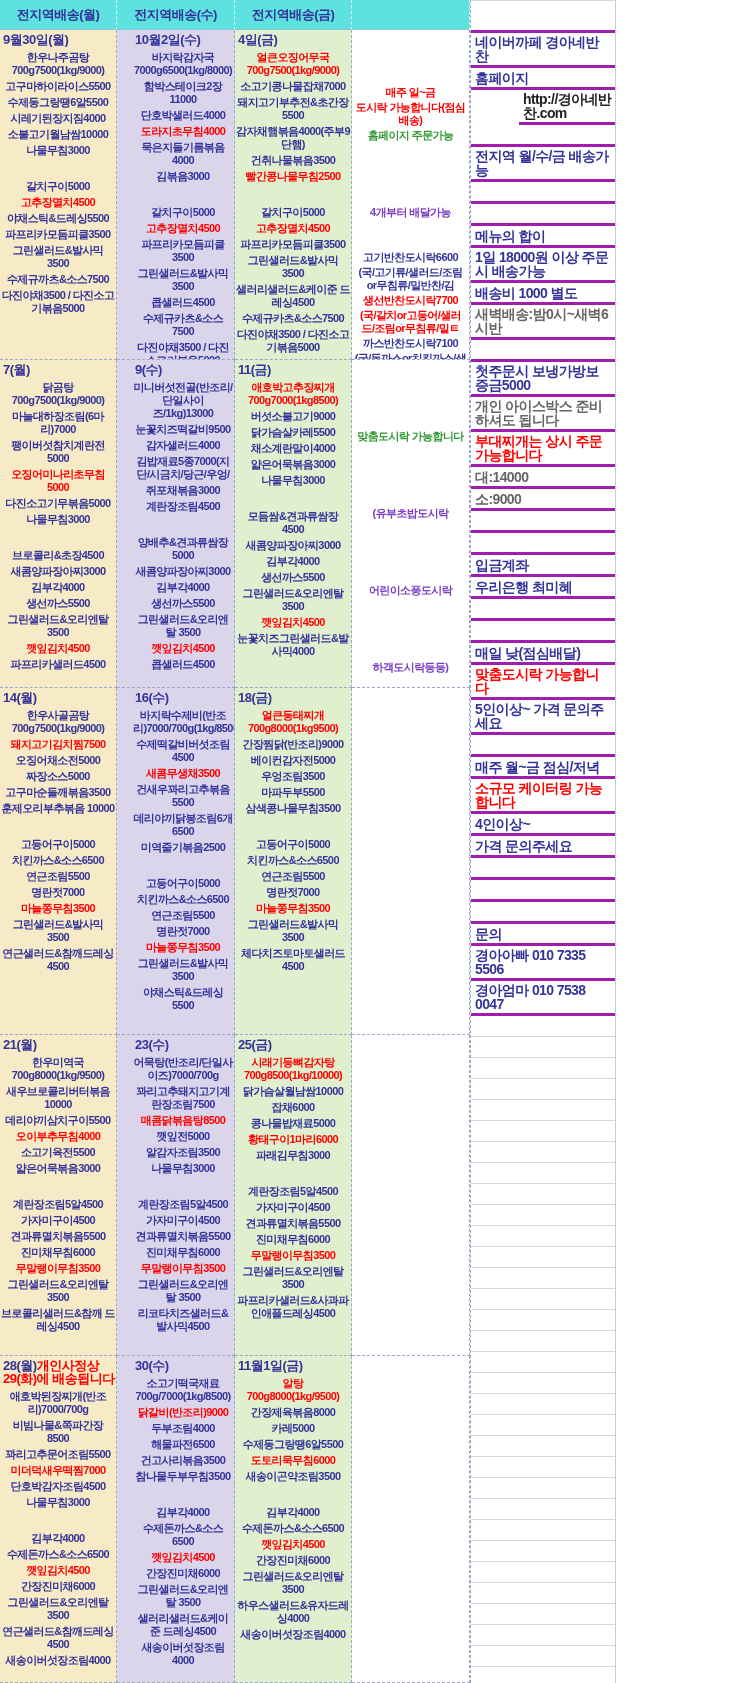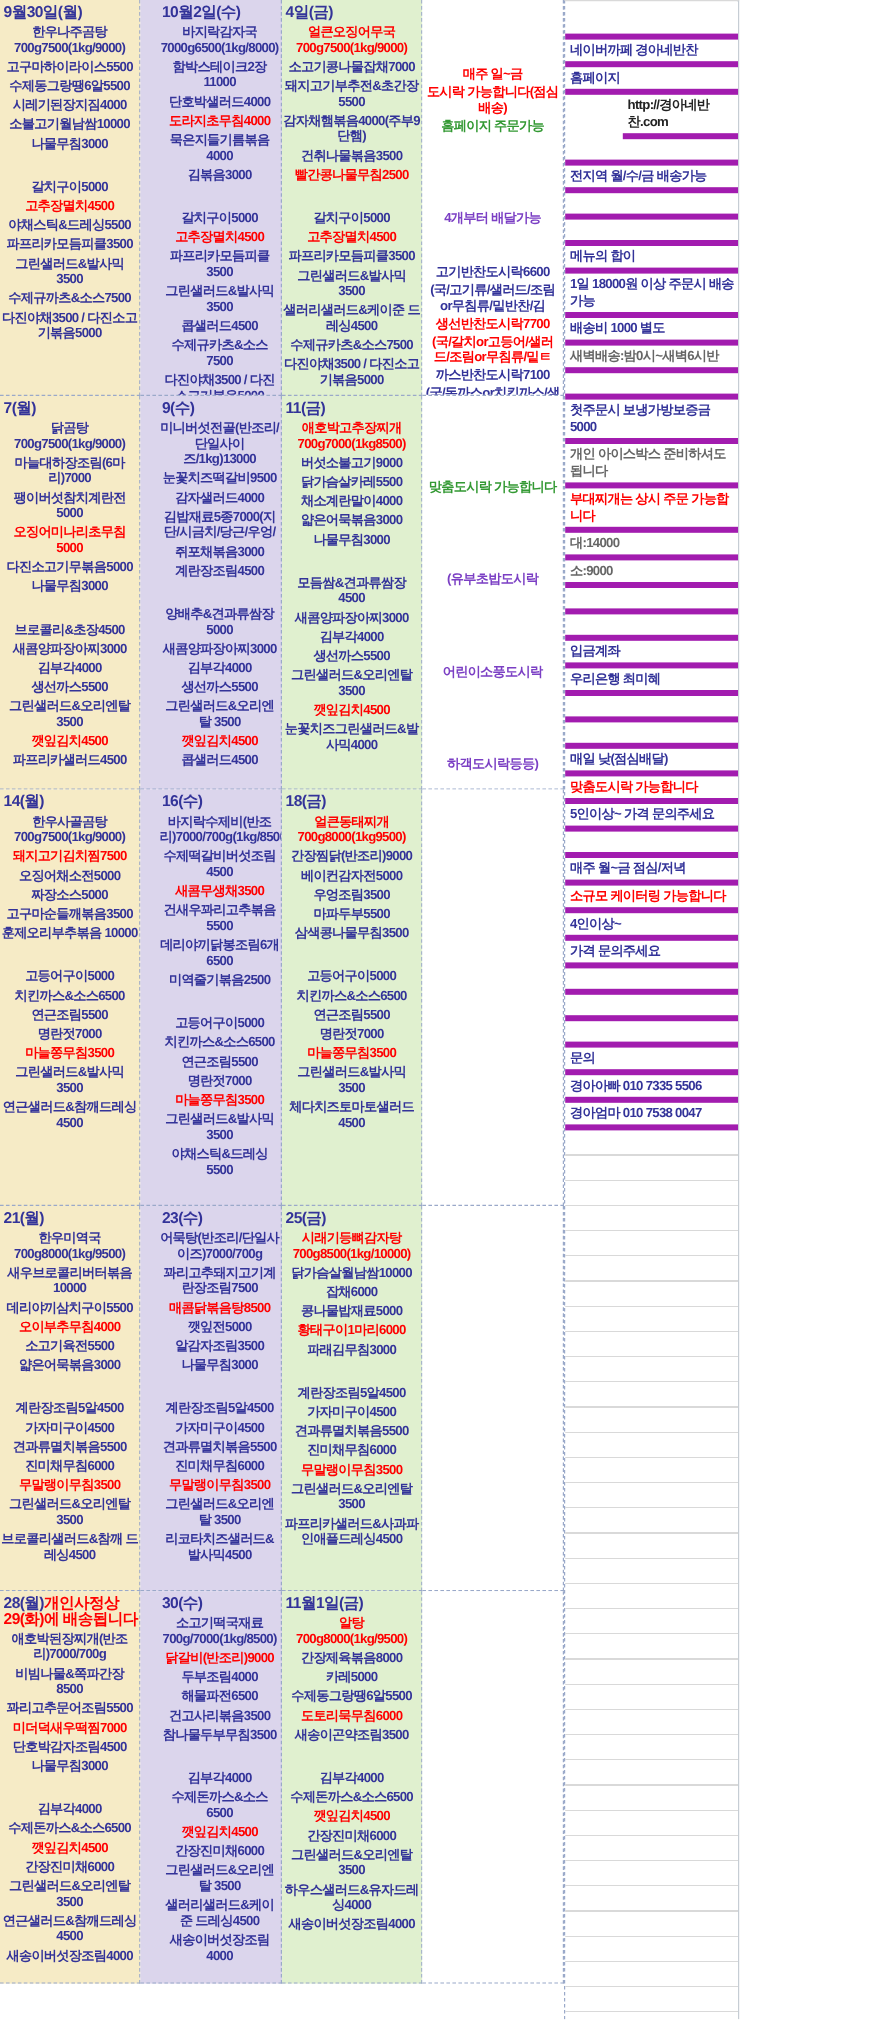--- a/index.html
+++ b/index.html
@@ -27,30 +27,36 @@
   .note-pad{box-sizing:border-box;}
   .np0{padding-top:52px;} .np1{padding-top:66px;}
   .nl{font-size:11px;line-height:13px;text-align:center;margin:2px 1px;color:var(--navy);letter-spacing:-0.6px;}
   .nsp{height:14px;}
   .r{color:var(--red) !important;} .g{color:var(--green) !important;}
   .p{color:var(--purple) !important;margin-top:48px;} .k{color:var(--black) !important;margin-left:48px;}
   .gy{color:var(--gray) !important;}
   .info-col{position:absolute;left:470px;top:0;width:146px;height:1683px;box-sizing:border-box;
     border-left:1px dashed #9aa9c9;border-right:1px solid #c6cdd4;border-top:1px solid #d9d9d9;
     display:flex;flex-direction:column;background:#fff;}
-  .ic{box-sizing:border-box;border-bottom:5px solid #a21caf;font-size:11px;line-height:14px;
+  .ic{box-sizing:border-box;border-bottom:3px solid #a21caf;font-size:14px;line-height:14px;
     min-height:22px;padding:2px 3px 2px 4px;display:flex;align-items:center;color:var(--navy);letter-spacing:-0.6px;}
   .filler{flex:1;background:repeating-linear-gradient(to bottom,
      transparent 0px, transparent 20px, #d9d9d9 20px, #d9d9d9 21px);}
 </style>
 </head>
 <body>
 
 <div class="app">
   <div class="menu-area">
+    <div class="hdr-row">
+      <div class="hdr-cell w1">전지역배송(월)</div>
+      <div class="hdr-cell w2">전지역배송(수)</div>
+      <div class="hdr-cell w3">전지역배송(금)</div>
+      <div class="hdr-cell w4"></div>
+    </div>
     <div id="weeks">
         <div class="week-row" style="height: 330px;">
           <div class="cell c-mon w1">
             <div class="date-line"><span>9월30일(월)</span></div>
             <div class="mi">한우나주곰탕 700g7500(1kg/9000)</div>
             <div class="mi">고구마하이라이스5500</div>
             <div class="mi">수제동그랑땡6알5500</div>
             <div class="mi">시레기된장지짐4000</div>
             <div class="mi">소불고기월남쌈10000</div>
             <div class="mi">나물무침3000</div>

